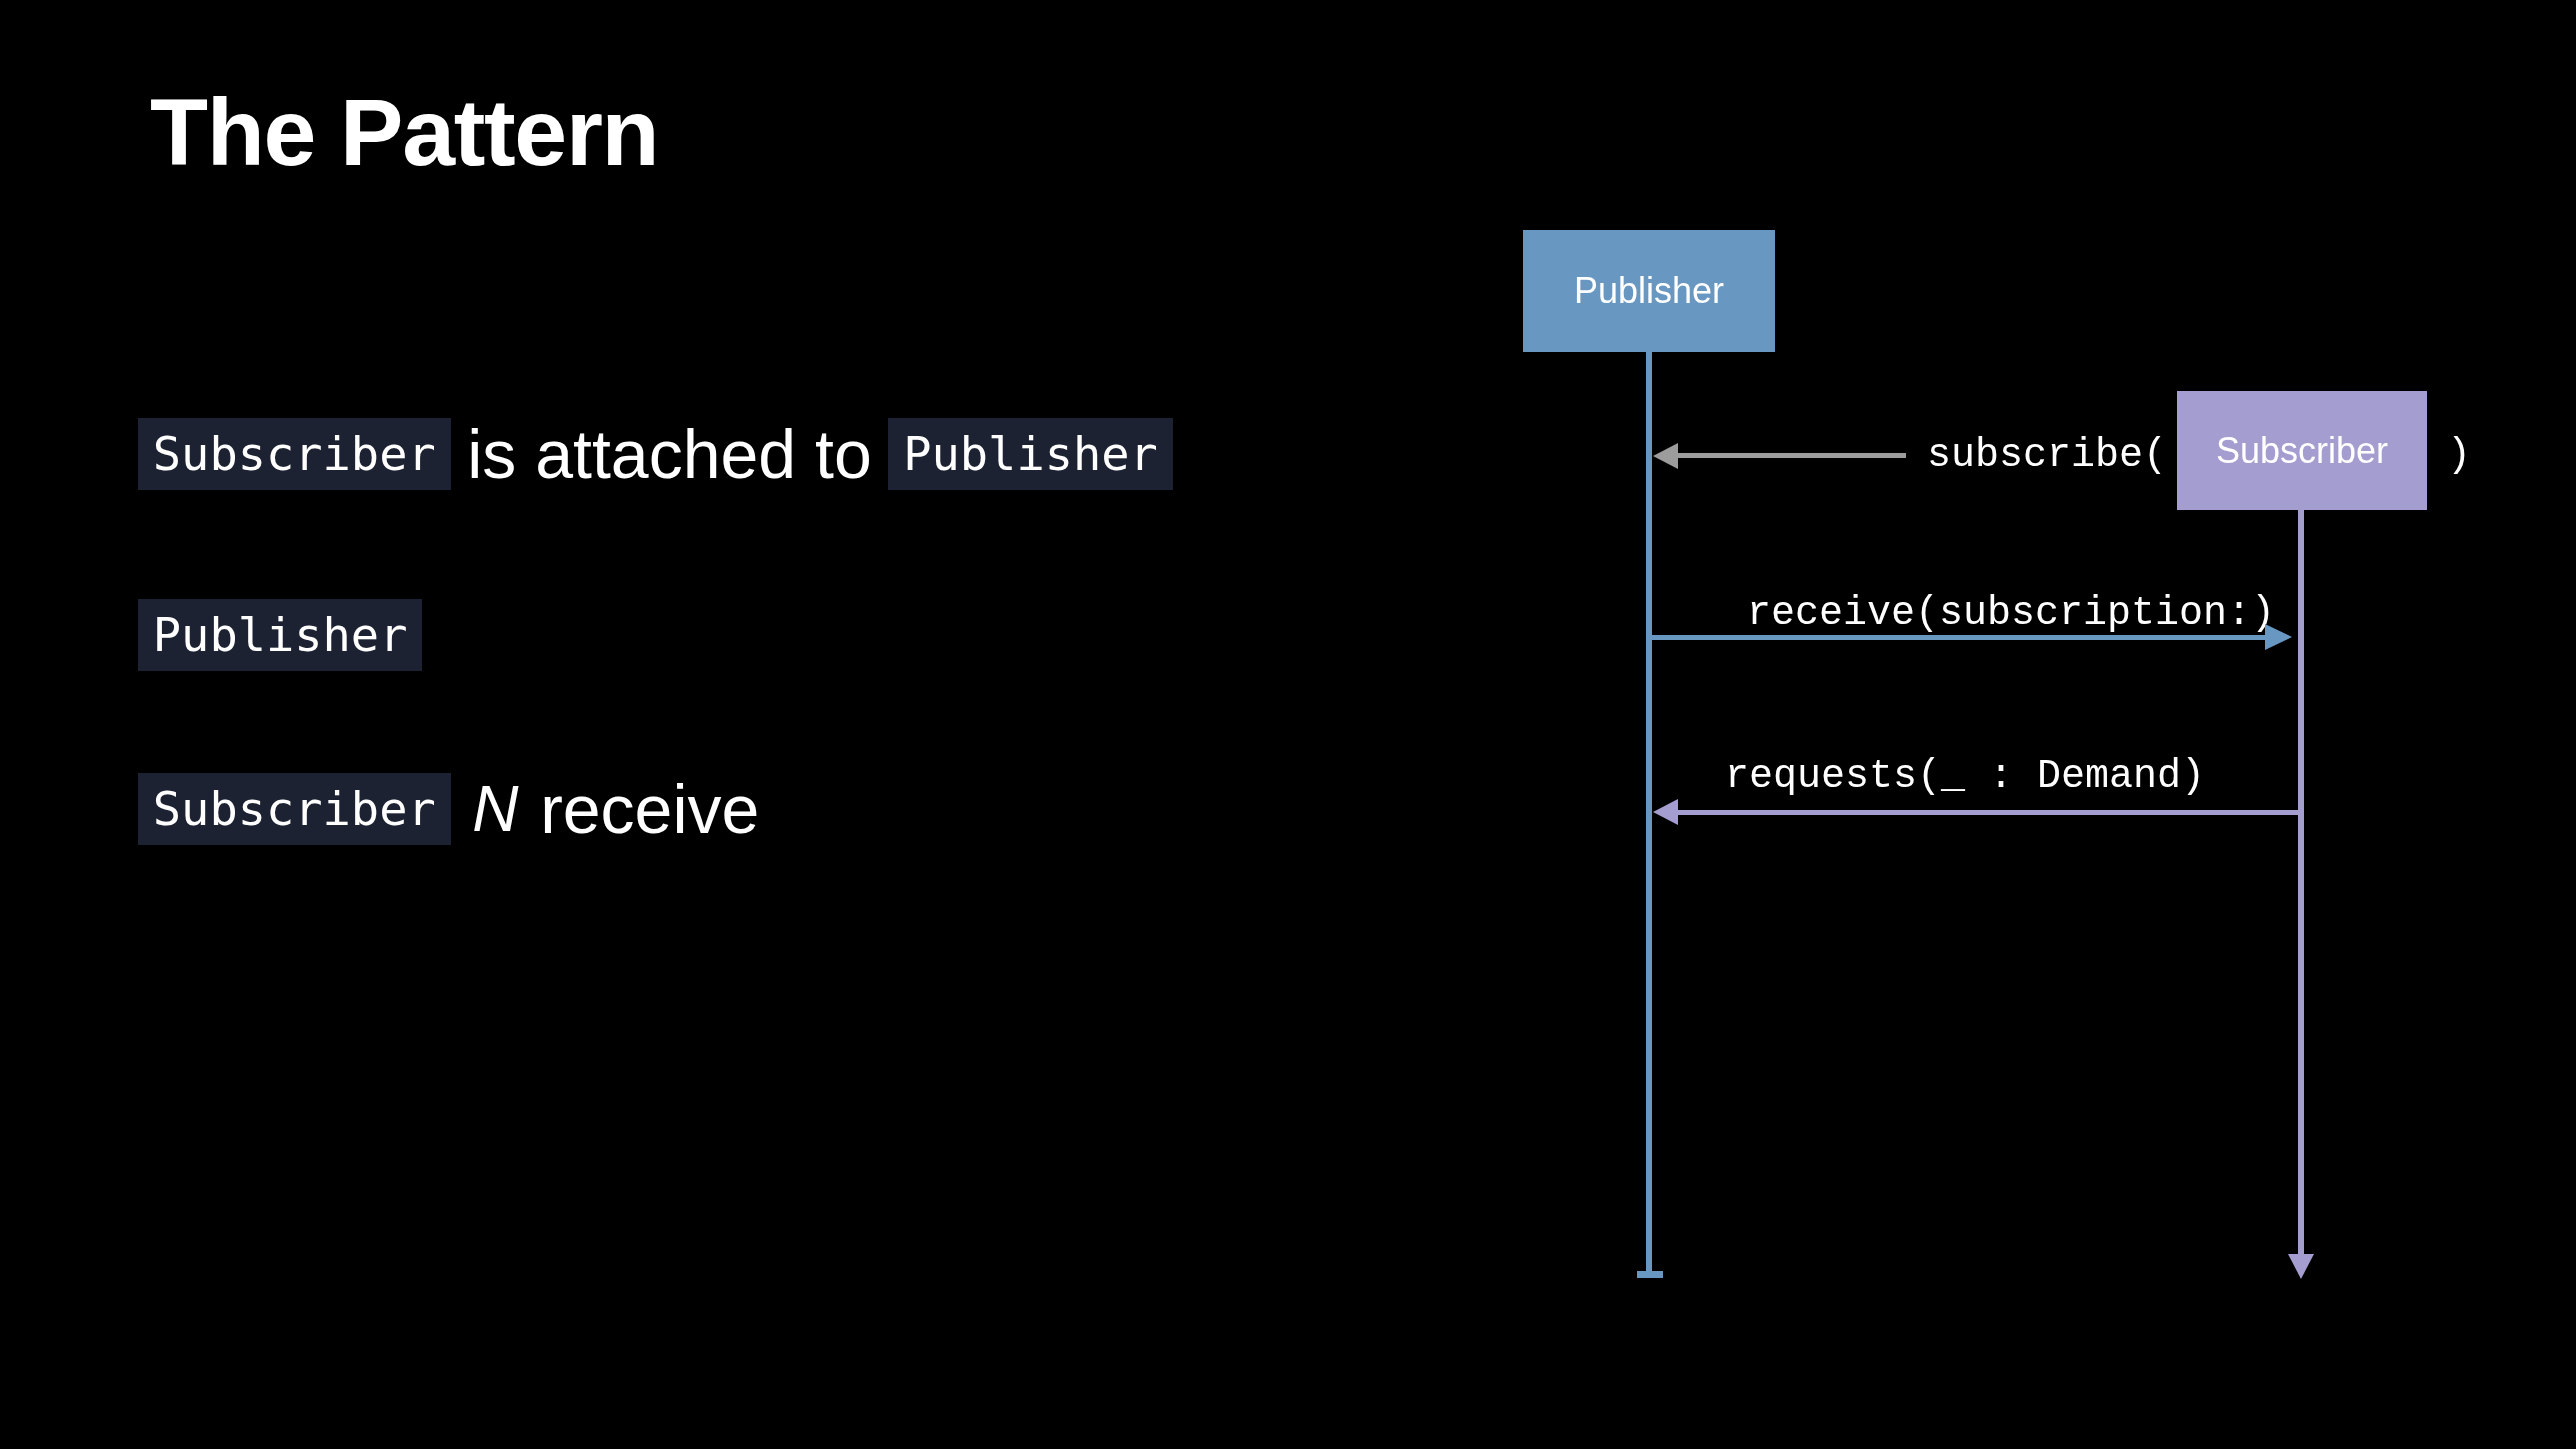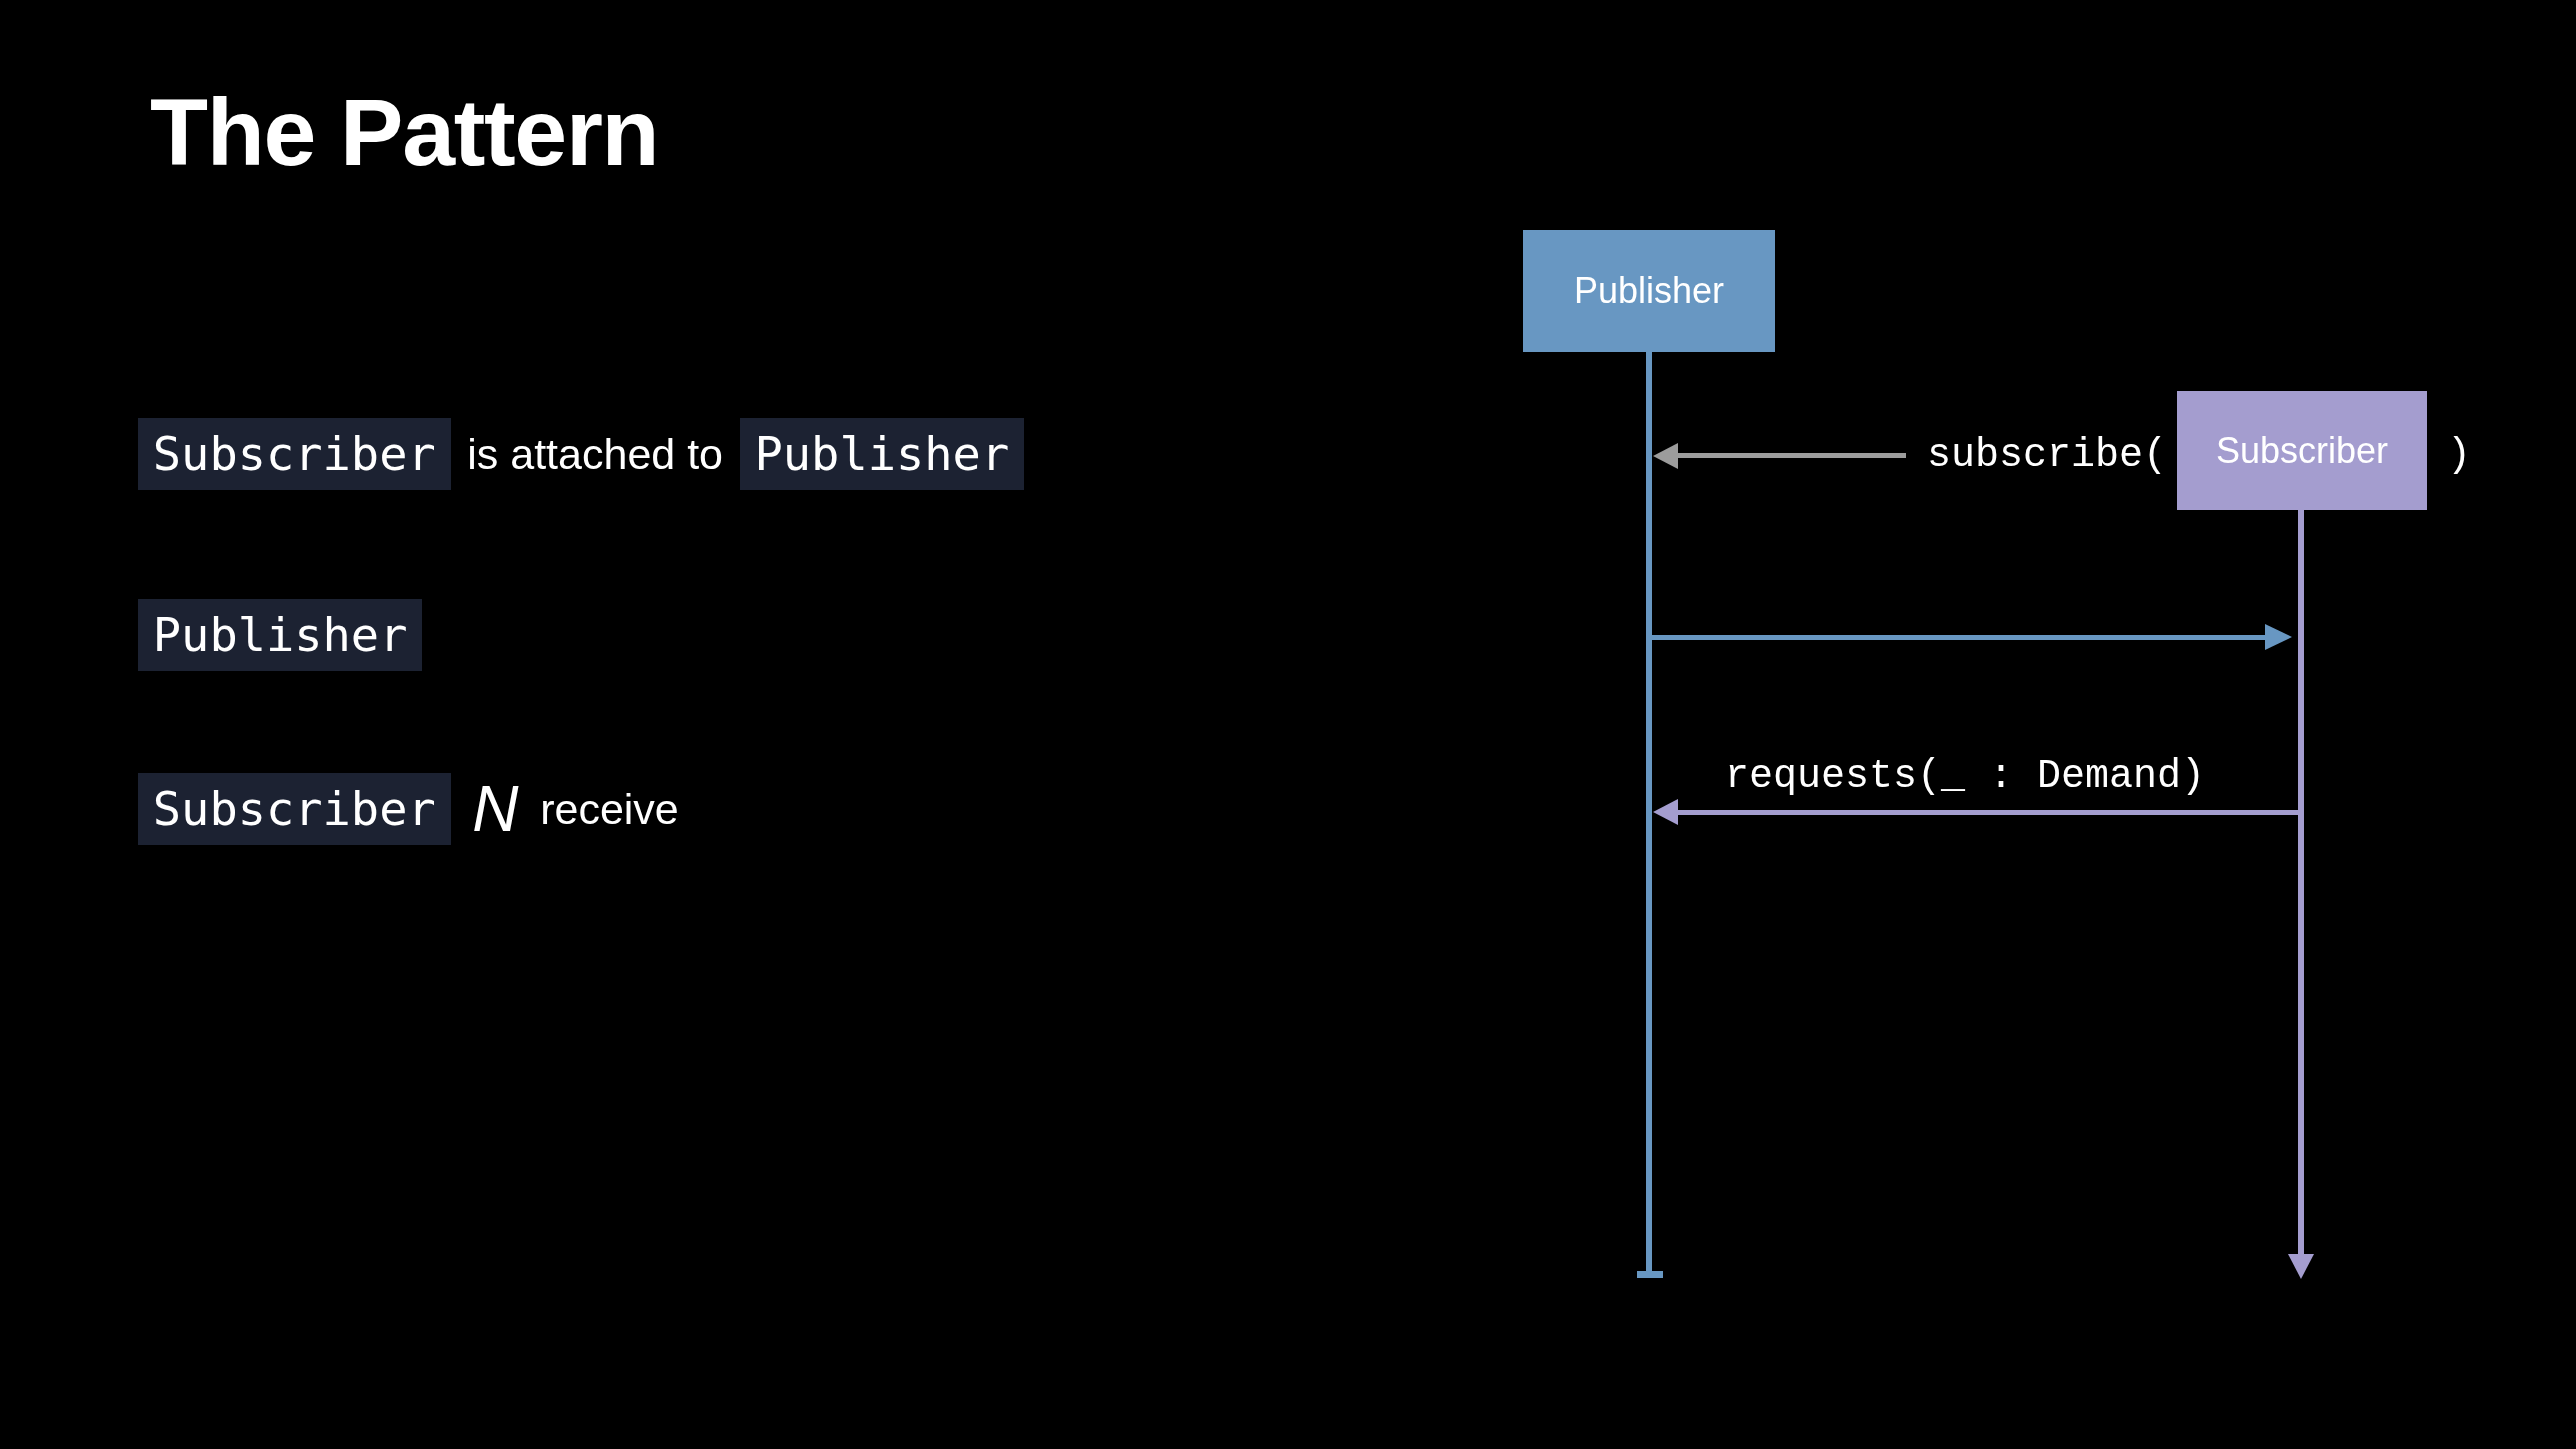--- a/index.html
+++ b/index.html
@@ -48,21 +48,21 @@
   .bullet-2 { top: 586px; }
   .bullet-3 { top: 760px; }
   .chip {
     font-family: "DejaVu Sans Mono", "Liberation Mono", monospace;
     font-size: 47px;
     line-height: 1.05;
     padding: 11.4px 14.8px;
     background: var(--chip-bg);
     color: var(--text);
   }
-  .plain { font-size: 43px; color: var(--text); }
+  .plain { font-size: 68px; color: var(--text); }
   .emphasis { font-size: 64px; font-style: italic; margin: 0 8px; }
 
   
   .actor-box {
     position: absolute;
     display: flex;
     align-items: center;
     justify-content: center;
     font-size: 36px;
     color: var(--text);
@@ -148,20 +148,21 @@
     <span>Subscriber</span>
   </div>
   <div class="subscriber-lifeline"></div>
   <div class="subscriber-lifeline-arrowhead"></div>
 
   <div class="msg-line subscribe-line"></div>
   <div class="subscribe-head"></div>
   <div class="msg-label subscribe-prefix">subscribe(</div>
   <div class="msg-label subscribe-suffix">)</div>
 
+  <div class="msg-label receive-label">receive(subscription:)</div>
   <div class="msg-line receive-line"></div>
   <div class="receive-head"></div>
 
   <div class="msg-label request-label">requests(_ : Demand)</div>
   <div class="msg-line request-line"></div>
   <div class="request-head"></div>
 
 </div>
 
 

